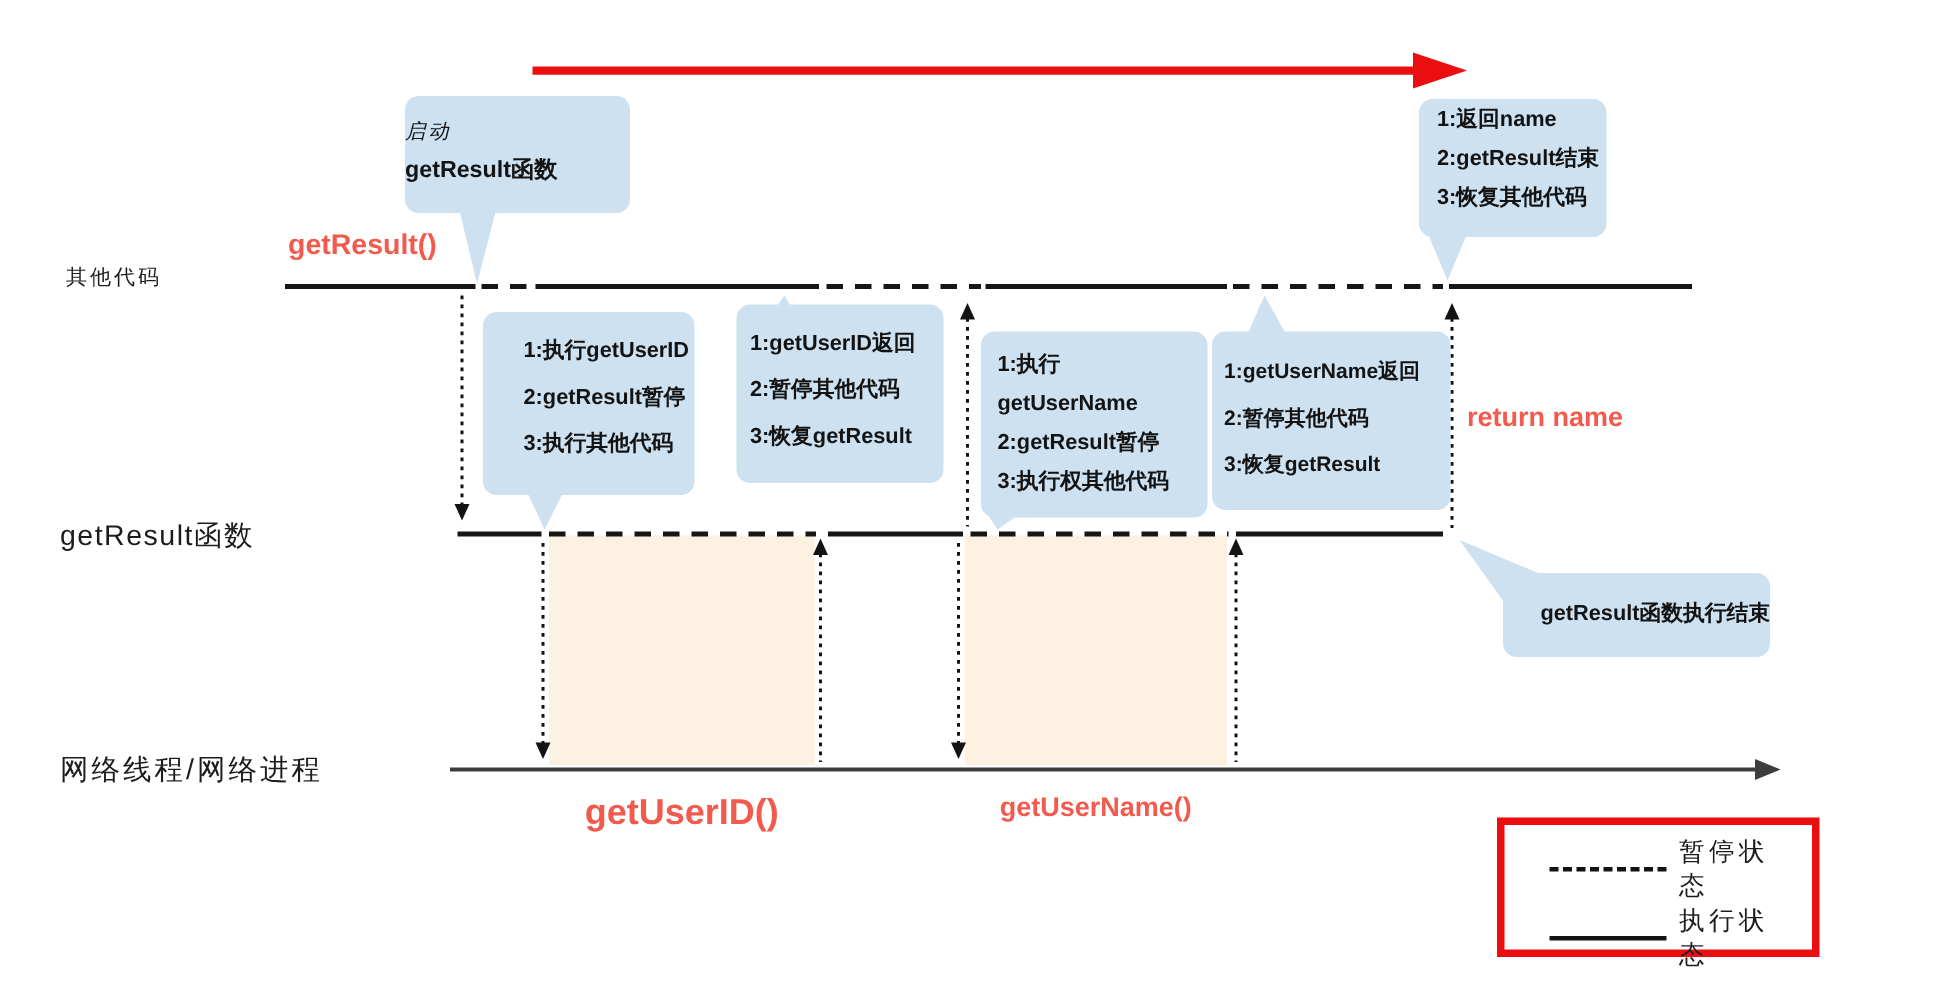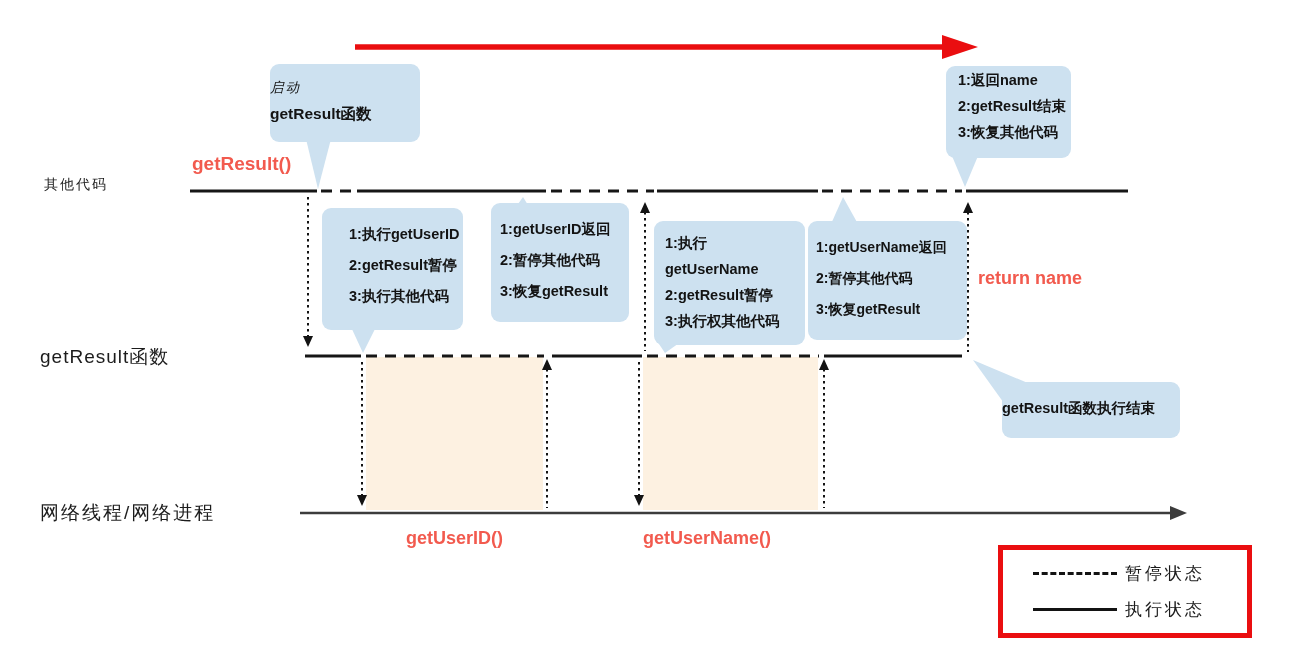--- a/index.html
+++ b/index.html
@@ -14,21 +14,21 @@
   body{font-family:"Liberation Sans","DejaVu Sans",sans-serif;}
   .canvas{position:relative;width:1292px;height:660px;background:#ffffff;overflow:hidden;}
   .overlay{position:absolute;left:0;top:0;z-index:2;pointer-events:none;}
   .task-box{position:absolute;background:var(--task-fill);z-index:1;}
   .callout{position:absolute;background:var(--bubble-fill);border-radius:9px;
            color:#131313;font-weight:bold;z-index:3;box-sizing:border-box;}
   .callout .line{display:block;}
   .lane-label{position:absolute;color:#1c1c1c;letter-spacing:2px;z-index:3;}
   .red-label{position:absolute;color:var(--accent-red);font-weight:bold;z-index:3;}
   .light-line{font-weight:400;font-style:italic;font-size:13.5px;letter-spacing:2px;}
-  .legend{position:absolute;left:998px;top:545px;width:254px;height:93px;
+  .legend{position:absolute;left:998px;top:545px;width:215px;height:93px;
           border:5px solid var(--arrow-red);box-sizing:border-box;z-index:3;
           display:flex;flex-direction:column;justify-content:space-around;padding:6px 14px;}
   .legend-row{display:flex;align-items:center;}
   .legend-sample{width:84px;height:0;margin-left:16px;}
   .legend-sample.dashed{border-top:3px dashed #131313;}
   .legend-sample.solid{border-top:3px solid #131313;}
   .legend-text{margin-left:8px;font-size:17px;color:#1c1c1c;letter-spacing:3px;}
 </style>
 </head>
 <body>
@@ -96,22 +96,22 @@
       <polygon points="952,156 978,156 965,187"></polygon>
       <polygon points="973,360 1042,389 1006,406"></polygon>
     </g>
   </svg>
 
   <div class="lane-label" style="left:44px;top:176px;font-size:14px;">其他代码</div>
   <div class="lane-label" style="left:40px;top:344px;font-size:19px;letter-spacing:1px;">getResult函数</div>
   <div class="lane-label" style="left:40px;top:500px;font-size:19px;">网络线程/网络进程</div>
 
   <div class="red-label" style="left:192px;top:153px;font-size:19px;">getResult()</div>
-  <div class="red-label" style="left:366px;top:528px;width:177px;text-align:center;font-size:18px;">getUserID()</div>
-  <div class="red-label" style="left:643px;top:528px;width:175px;font-size:18px;">getUserName()</div>
+  <div class="red-label" style="left:366px;top:528px;width:177px;text-align:center;font-size:24px;">getUserID()</div>
+  <div class="red-label" style="left:643px;top:528px;width:175px;text-align:center;font-size:18px;">getUserName()</div>
   <div class="red-label" style="left:978px;top:268px;font-size:18px;">return name</div>
 
   <div class="callout" style="left:270px;top:64px;width:150px;height:78px;text-align:left;padding-top:11px;font-size:15.5px;line-height:26px;">
     <span class="line light-line">启动</span>
     <span class="line">getResult函数</span>
   </div>
 
   <div class="callout" style="left:322px;top:208px;width:141px;height:122px;padding:11px 0 0 27px;font-size:14.5px;line-height:31px;">
     <span class="line">1:执行getUserID</span>
     <span class="line">2:getResult暂停</span>
@@ -136,21 +136,21 @@
     <span class="line">2:暂停其他代码</span>
     <span class="line">3:恢复getResult</span>
   </div>
 
   <div class="callout" style="left:926px;top:66px;width:125px;height:92px;padding:1px 0 0 12px;font-size:14.5px;line-height:26px;margin-left:20px;">
     <span class="line">1:返回name</span>
     <span class="line">2:getResult结束</span>
     <span class="line">3:恢复其他代码</span>
   </div>
 
-  <div class="callout" style="left:1002px;top:382px;width:178px;height:56px;text-align:left;padding-top:17px;font-size:14.5px;">
+  <div class="callout" style="left:1002px;top:382px;width:178px;height:56px;text-align:right;padding-top:17px;font-size:14.5px;">
     <span class="line">getResult函数执行结束</span>
   </div>
 
   <div class="legend">
     <div class="legend-row">
       <div class="legend-sample dashed"></div>
       <div class="legend-text">暂停状态</div>
     </div>
     <div class="legend-row">
       <div class="legend-sample solid"></div>

